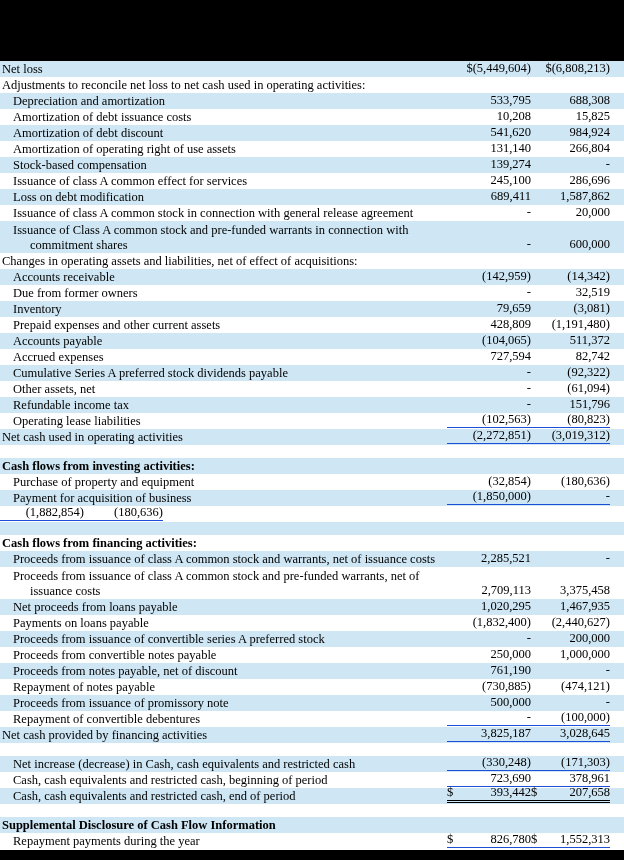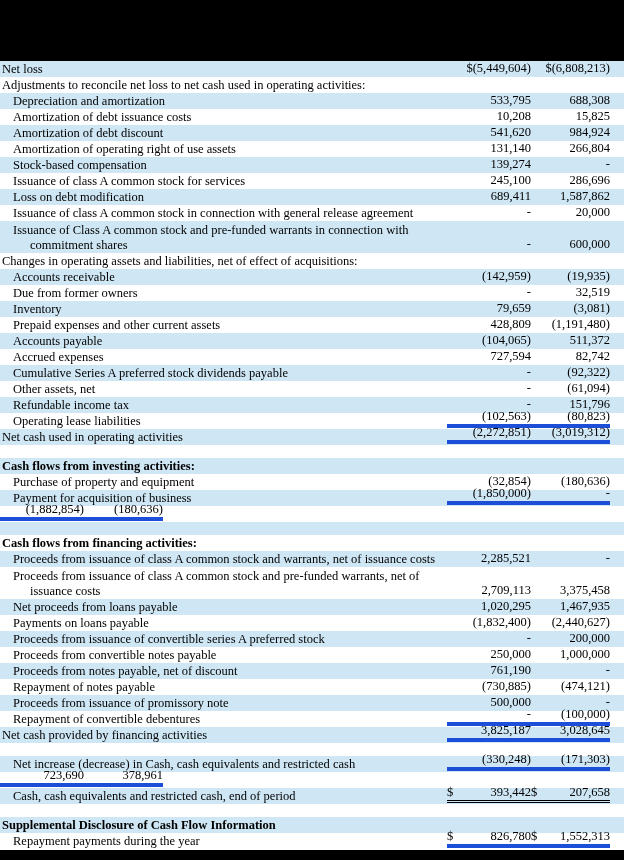--- a/index.html
+++ b/index.html
@@ -30,21 +30,21 @@
   .ind1{padding-left:13px;}
   .lbl .second{padding-left:17px;}
   .val{
     width:84px;box-sizing:border-box;
     text-align:right;flex:none;
     margin-bottom:1px;
   }
   .val.v2{width:79px;}
   .val.money{display:flex;justify-content:space-between;text-align:right;}
   .val .cur{text-align:left;}
-  .ul-single{border-bottom:4px solid #1d4ed8;}
+  .ul-single{border-bottom:1px solid #1d4ed8;}
   .ul-double{border-bottom:3px double #000;}
 </style>
 </head>
 <body>
 
 <div id="page">
   <div id="top-bar" class="black-bar"></div>
   <div id="statement">
       <div class="row blue ">
         <span class="lbl ind0">
@@ -90,21 +90,21 @@
       </div>
       <div class="row blue ">
         <span class="lbl ind1">
           <div>Stock-based compensation</div>
         </span>
         <span class="val">139,274</span>
         <span class="val v2">-</span>
       </div>
       <div class="row ">
         <span class="lbl ind1">
-          <div>Issuance of class A common stock for services</div>
+          <div>Issuance of class A common effect for services</div>
         </span>
         <span class="val">245,100</span>
         <span class="val v2">286,696</span>
       </div>
       <div class="row blue ">
         <span class="lbl ind1">
           <div>Loss on debt modification</div>
         </span>
         <span class="val">689,411</span>
         <span class="val v2">1,587,862</span>
@@ -129,21 +129,21 @@
           <div>Changes in operating assets and liabilities, net of effect of acquisitions:</div>
         </span>
         <span class="val"></span>
         <span class="val v2"></span>
       </div>
       <div class="row blue ">
         <span class="lbl ind1">
           <div>Accounts receivable</div>
         </span>
         <span class="val">(142,959)</span>
-        <span class="val v2">(19,935)</span>
+        <span class="val v2">(14,342)</span>
       </div>
       <div class="row ">
         <span class="lbl ind1">
           <div>Due from former owners</div>
         </span>
         <span class="val">-</span>
         <span class="val v2">32,519</span>
       </div>
       <div class="row blue ">
         <span class="lbl ind1">
@@ -322,20 +322,23 @@
       </div>
       <div class="row blank"></div>
       <div class="row blue ">
         <span class="lbl ind1">
           <div>Net increase (decrease) in Cash, cash equivalents and restricted cash</div>
         </span>
         <span class="val ul-single">(330,248)</span>
         <span class="val v2 ul-single">(171,303)</span>
       </div>
       <div class="row ">
+        <span class="lbl ind1">
+          <div>Cash, cash equivalents and restricted cash, beginning of period</div>
+        </span>
         <span class="val ul-single">723,690</span>
         <span class="val v2 ul-single">378,961</span>
       </div>
       <div class="row blue ">
         <span class="lbl ind1">
           <div>Cash, cash equivalents and restricted cash, end of period</div>
         </span>
         <span class="val ul-double money">
           <span class="cur">$</span>
           <span>393,442</span>

